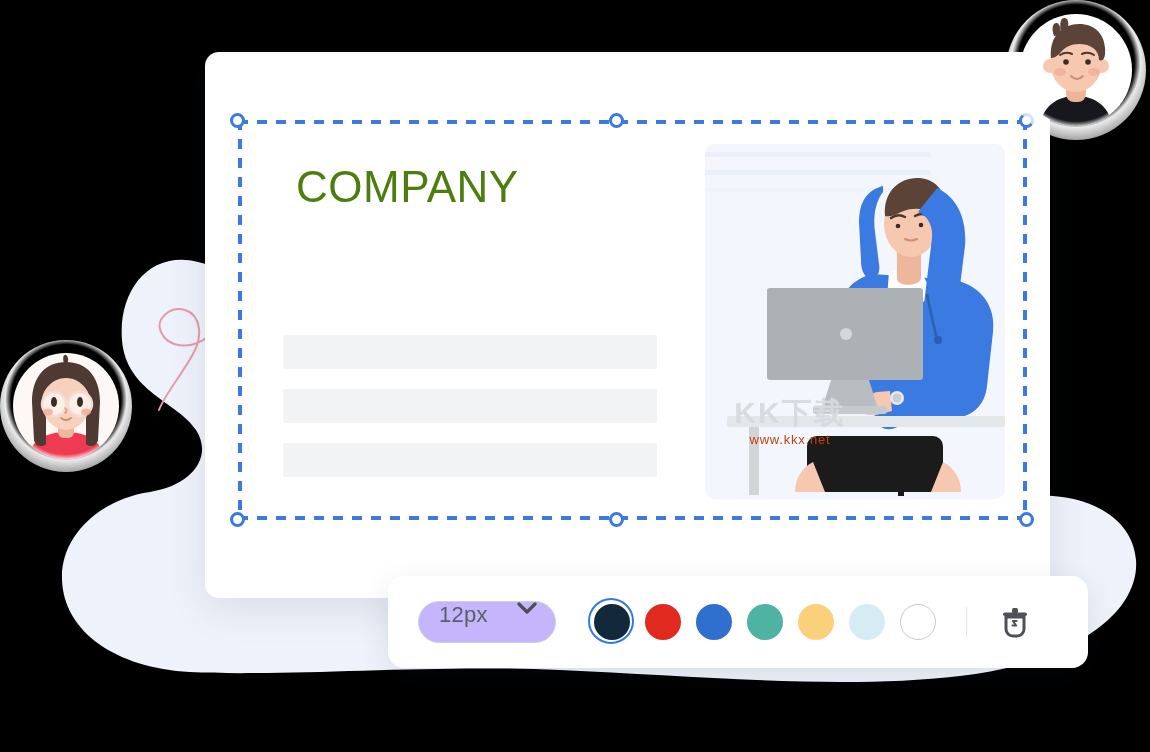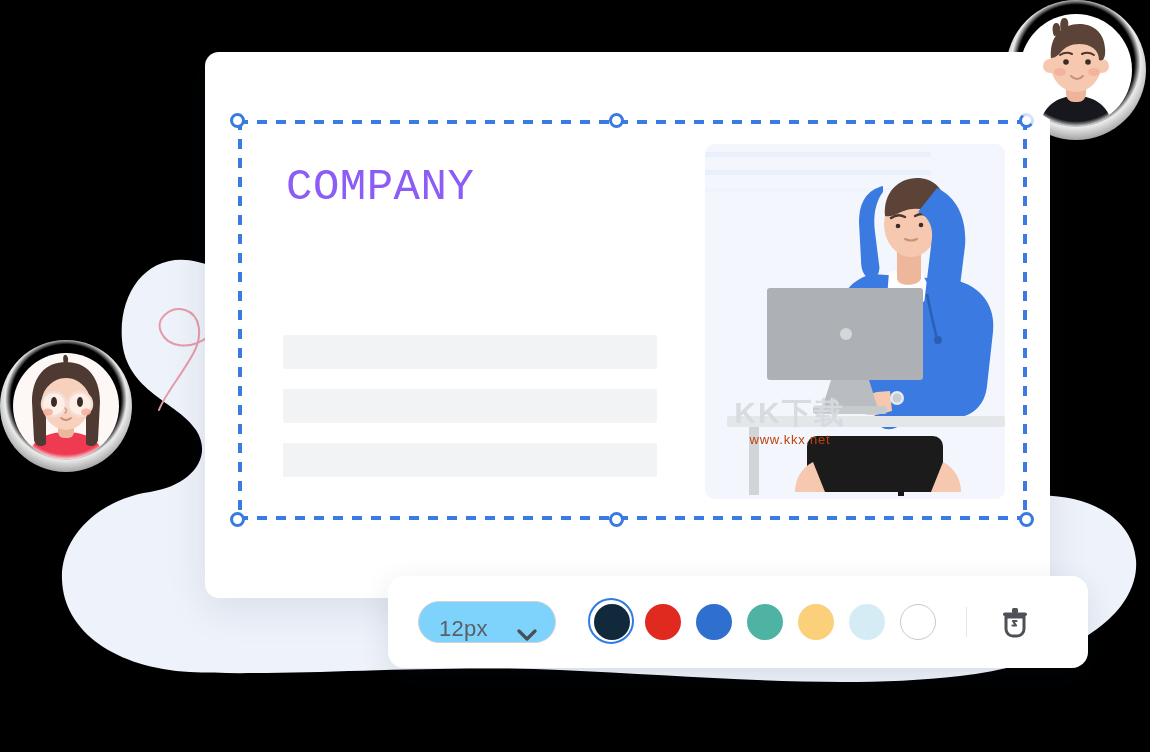--- a/index.html
+++ b/index.html
@@ -38,29 +38,28 @@
     width: 845px;
     height: 546px;
     background: #ffffff;
     border-radius: 14px;
     box-shadow: 0 10px 40px rgba(20,35,70,0.10);
     overflow: hidden;
   }
 
   .company-title {
     position: absolute;
-    left: 81px;
+    left: 91px;
     top: 113px;
     font-size: 44px;
     line-height: 1;
     letter-spacing: 0.5px;
-    color: #8b5cf6;
+    color: #4d7c0f;
     font-weight: 400;
     white-space: nowrap;
-    font-family: Liberation Mono, monospace;
   }
 
   .skeleton-bar {
     position: absolute;
     left: 78px;
     width: 374px;
     background: #f2f3f5;
     border-radius: 2px;
   }
   .sk1 { top: 283px; height: 34px; }
@@ -151,25 +150,25 @@
     align-items: center;
     padding: 0 30px;
     box-sizing: border-box;
   }
   .size-select {
     width: 138px;
     height: 42px;
     border: 1px solid #cfd2d6;
     border-radius: 21px;
     display: flex;
-    align-items: flex-end;
+    align-items: flex-start;
     justify-content: space-between;
     padding: 0 18px 0 20px;
     box-sizing: border-box;
-    background: #7dd3fc;
+    background: #c4b5fd;
     cursor: pointer;
   }
   .size-select .sv {
     font-size: 22px;
     color: #5a5f66;
     letter-spacing: .3px;
   }
   .swatches {
     display: flex;
     align-items: center;

